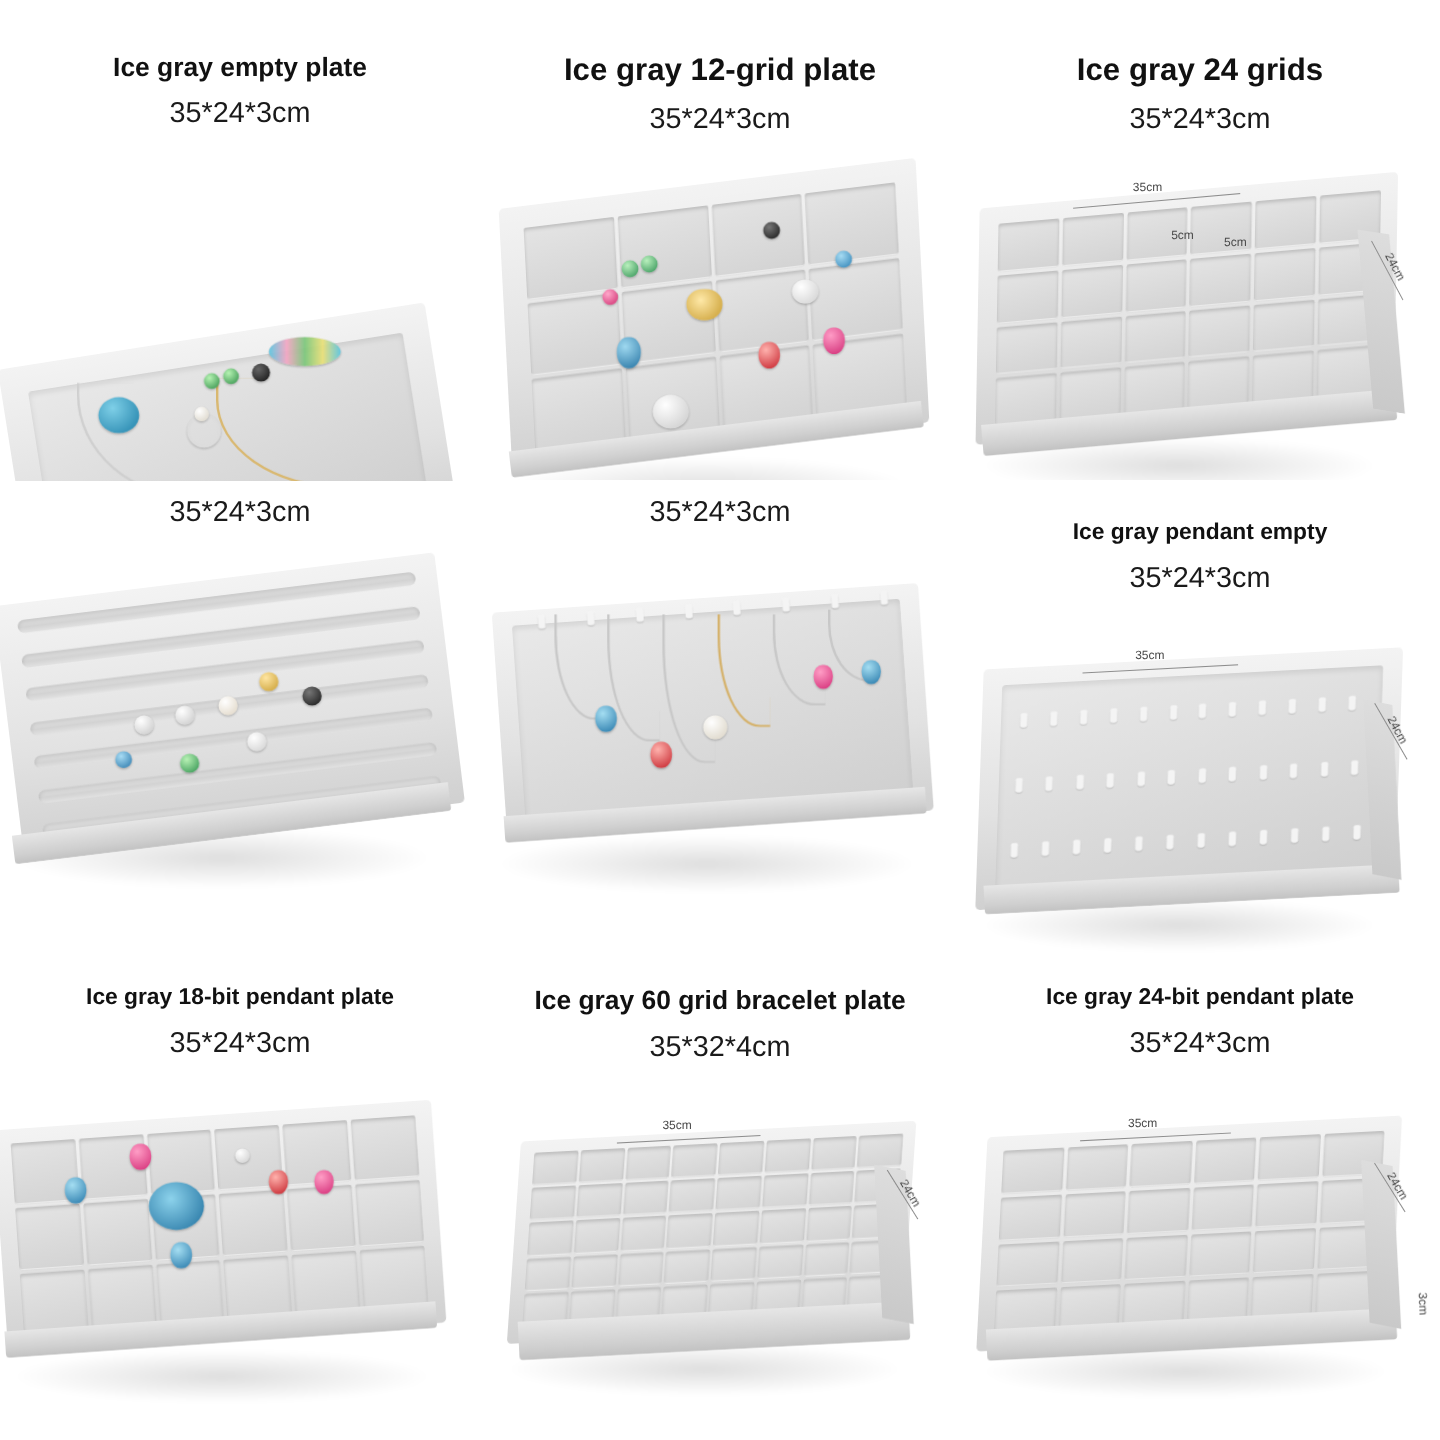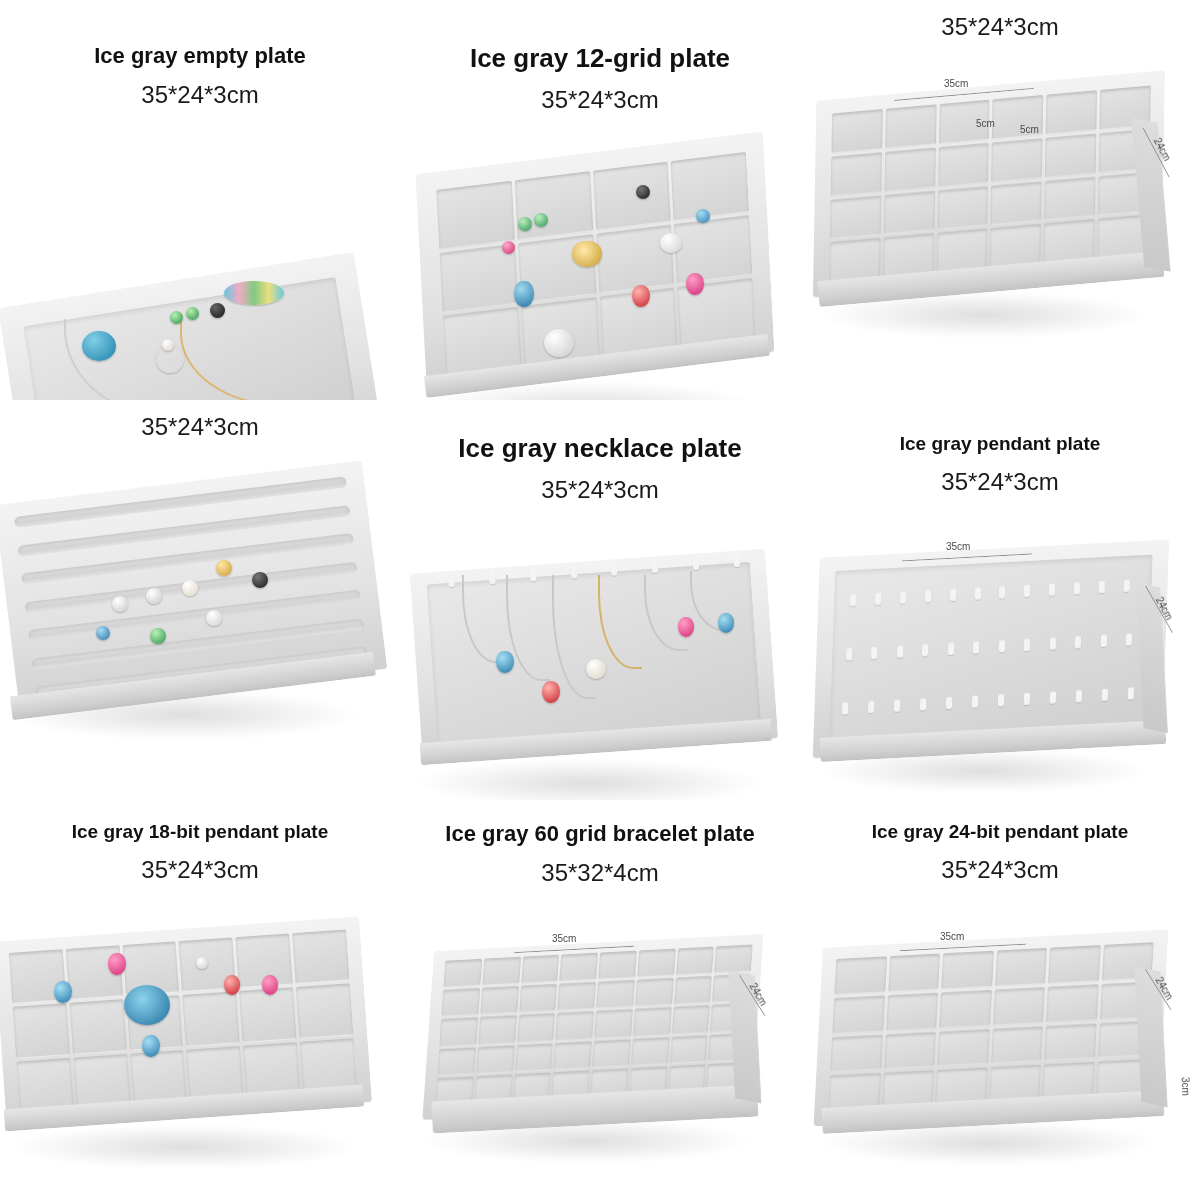--- a/index.html
+++ b/index.html
@@ -220,20 +220,21 @@
         <div class="gem" style="left:104px;top:148px;width:20px;height:26px;background:radial-gradient(circle at 35% 30%,#9fd9f0,#2472a2);"></div>
         <div class="gem" style="left:222px;top:152px;width:18px;height:22px;background:radial-gradient(circle at 35% 30%,#ffb2ae,#c6202a);"></div>
         <div class="gem" style="left:276px;top:140px;width:18px;height:22px;background:radial-gradient(circle at 35% 30%,#ff9cc6,#d02a74);"></div>
         <div class="stud" style="left:134px;top:196px;width:30px;height:28px;background:radial-gradient(circle at 35% 30%,#ffffff,#c9c9c9);"></div>
         <div class="stud" style="left:250px;top:100px;width:22px;height:20px;background:radial-gradient(circle at 35% 30%,#ffffff,#cfcfcf);"></div>
       </div>
     </div>
   </div>
 
   <div class="cell row1">
+    <div class="title t-lg">Ice gray 24 grids</div>
     <div class="size s-md">35*24*3cm</div>
     <div class="stage">
       <div class="shadow" style="left:18px;top:252px;width:330px;height:46px;"></div>
       <div class="tray" style="left:8px;top:20px;width:390px;height:300px;">
         <div class="rim" style="left:6px;top:26px;width:350px;height:196px;transform:rotate(-5deg) skewX(-6deg);border-radius:4px;"></div>
         <div class="cellgrid" style="left:22px;top:40px;width:320px;height:168px;grid-template-columns:repeat(6,1fr);grid-template-rows:repeat(4,1fr);transform:rotate(-5deg) skewX(-6deg);">
           <div class="pocket"></div>
             <div class="pocket"></div>
             <div class="pocket"></div>
             <div class="pocket"></div>
@@ -293,21 +294,20 @@
         <div class="stud" style="left:150px;top:168px;width:16px;height:16px;background:radial-gradient(circle at 35% 30%,#b8f2b5,#2c8f4c);"></div>
         <div class="stud" style="left:96px;top:166px;width:14px;height:14px;background:radial-gradient(circle at 35% 30%,#a8dcf4,#2674a8);"></div>
         <div class="stud" style="left:252px;top:112px;width:16px;height:16px;background:radial-gradient(circle at 35% 30%,#777,#141414);"></div>
         <div class="stud" style="left:216px;top:100px;width:16px;height:16px;background:radial-gradient(circle at 35% 30%,#ffe6a3,#c89c2f);"></div>
         <div class="stud" style="left:206px;top:150px;width:16px;height:16px;background:radial-gradient(circle at 35% 30%,#fff,#cfcfcf);"></div>
       </div>
     </div>
   </div>
 
   <div class="cell row2">
-    <div class="title t-lg">Ice gray necklace plate</div>
     <div class="size s-md">35*24*3cm</div>
     <div class="stage">
       <div class="shadow" style="left:14px;top:256px;width:350px;height:48px;"></div>
       <div class="tray" style="left:6px;top:10px;width:390px;height:300px;">
         <div class="rim" style="left:10px;top:48px;width:356px;height:190px;transform:rotate(-4deg);border-radius:4px;"></div>
         <div class="inner" style="left:26px;top:60px;width:324px;height:166px;transform:rotate(-4deg);border-radius:3px;"></div>
         <div class="wall-front" style="left:14px;top:218px;width:352px;height:22px;transform:rotate(-4deg);"></div>
         <div class="hookrow" style="left:42px;top:52px;width:292px;transform:rotate(-4deg);">
           <div class="hook"></div>
           <div class="hook"></div>
@@ -327,21 +327,21 @@
         <div class="gem" style="left:90px;top:138px;width:18px;height:22px;background:radial-gradient(circle at 35% 30%,#a5def2,#2376a8);"></div>
         <div class="gem" style="left:136px;top:168px;width:18px;height:22px;background:radial-gradient(circle at 35% 30%,#ffb2ad,#c41f28);"></div>
         <div class="gem" style="left:180px;top:146px;width:20px;height:20px;background:radial-gradient(circle at 35% 30%,#fff,#d9d2c2);border-radius:50%;"></div>
         <div class="gem" style="left:272px;top:104px;width:16px;height:20px;background:radial-gradient(circle at 35% 30%,#ff9ec6,#d32a75);"></div>
         <div class="gem" style="left:312px;top:100px;width:16px;height:20px;background:radial-gradient(circle at 35% 30%,#a5def2,#2376a8);"></div>
       </div>
     </div>
   </div>
 
   <div class="cell row2">
-    <div class="title t-sm">Ice gray pendant plate</div>
+    <div class="title t-sm">Ice gray pendant empty</div>
     <div class="size s-md">35*24*3cm</div>
     <div class="stage">
       <div class="shadow" style="left:18px;top:254px;width:330px;height:44px;"></div>
       <div class="tray" style="left:6px;top:10px;width:390px;height:300px;">
         <div class="rim" style="left:10px;top:44px;width:350px;height:200px;transform:rotate(-3deg) skewX(-5deg);border-radius:4px;"></div>
         <div class="inner" style="left:26px;top:58px;width:318px;height:172px;transform:rotate(-3deg) skewX(-5deg);border-radius:3px;"></div>
         <div class="wall-front" style="left:14px;top:224px;width:346px;height:24px;transform:rotate(-3deg);"></div>
         <div class="wall-side" style="left:334px;top:80px;width:24px;height:146px;transform:rotate(-3deg) skewY(14deg);"></div>
 
         <div class="hookrow" style="left:44px;top:82px;width:280px;transform:rotate(-3deg) skewX(-5deg);">

